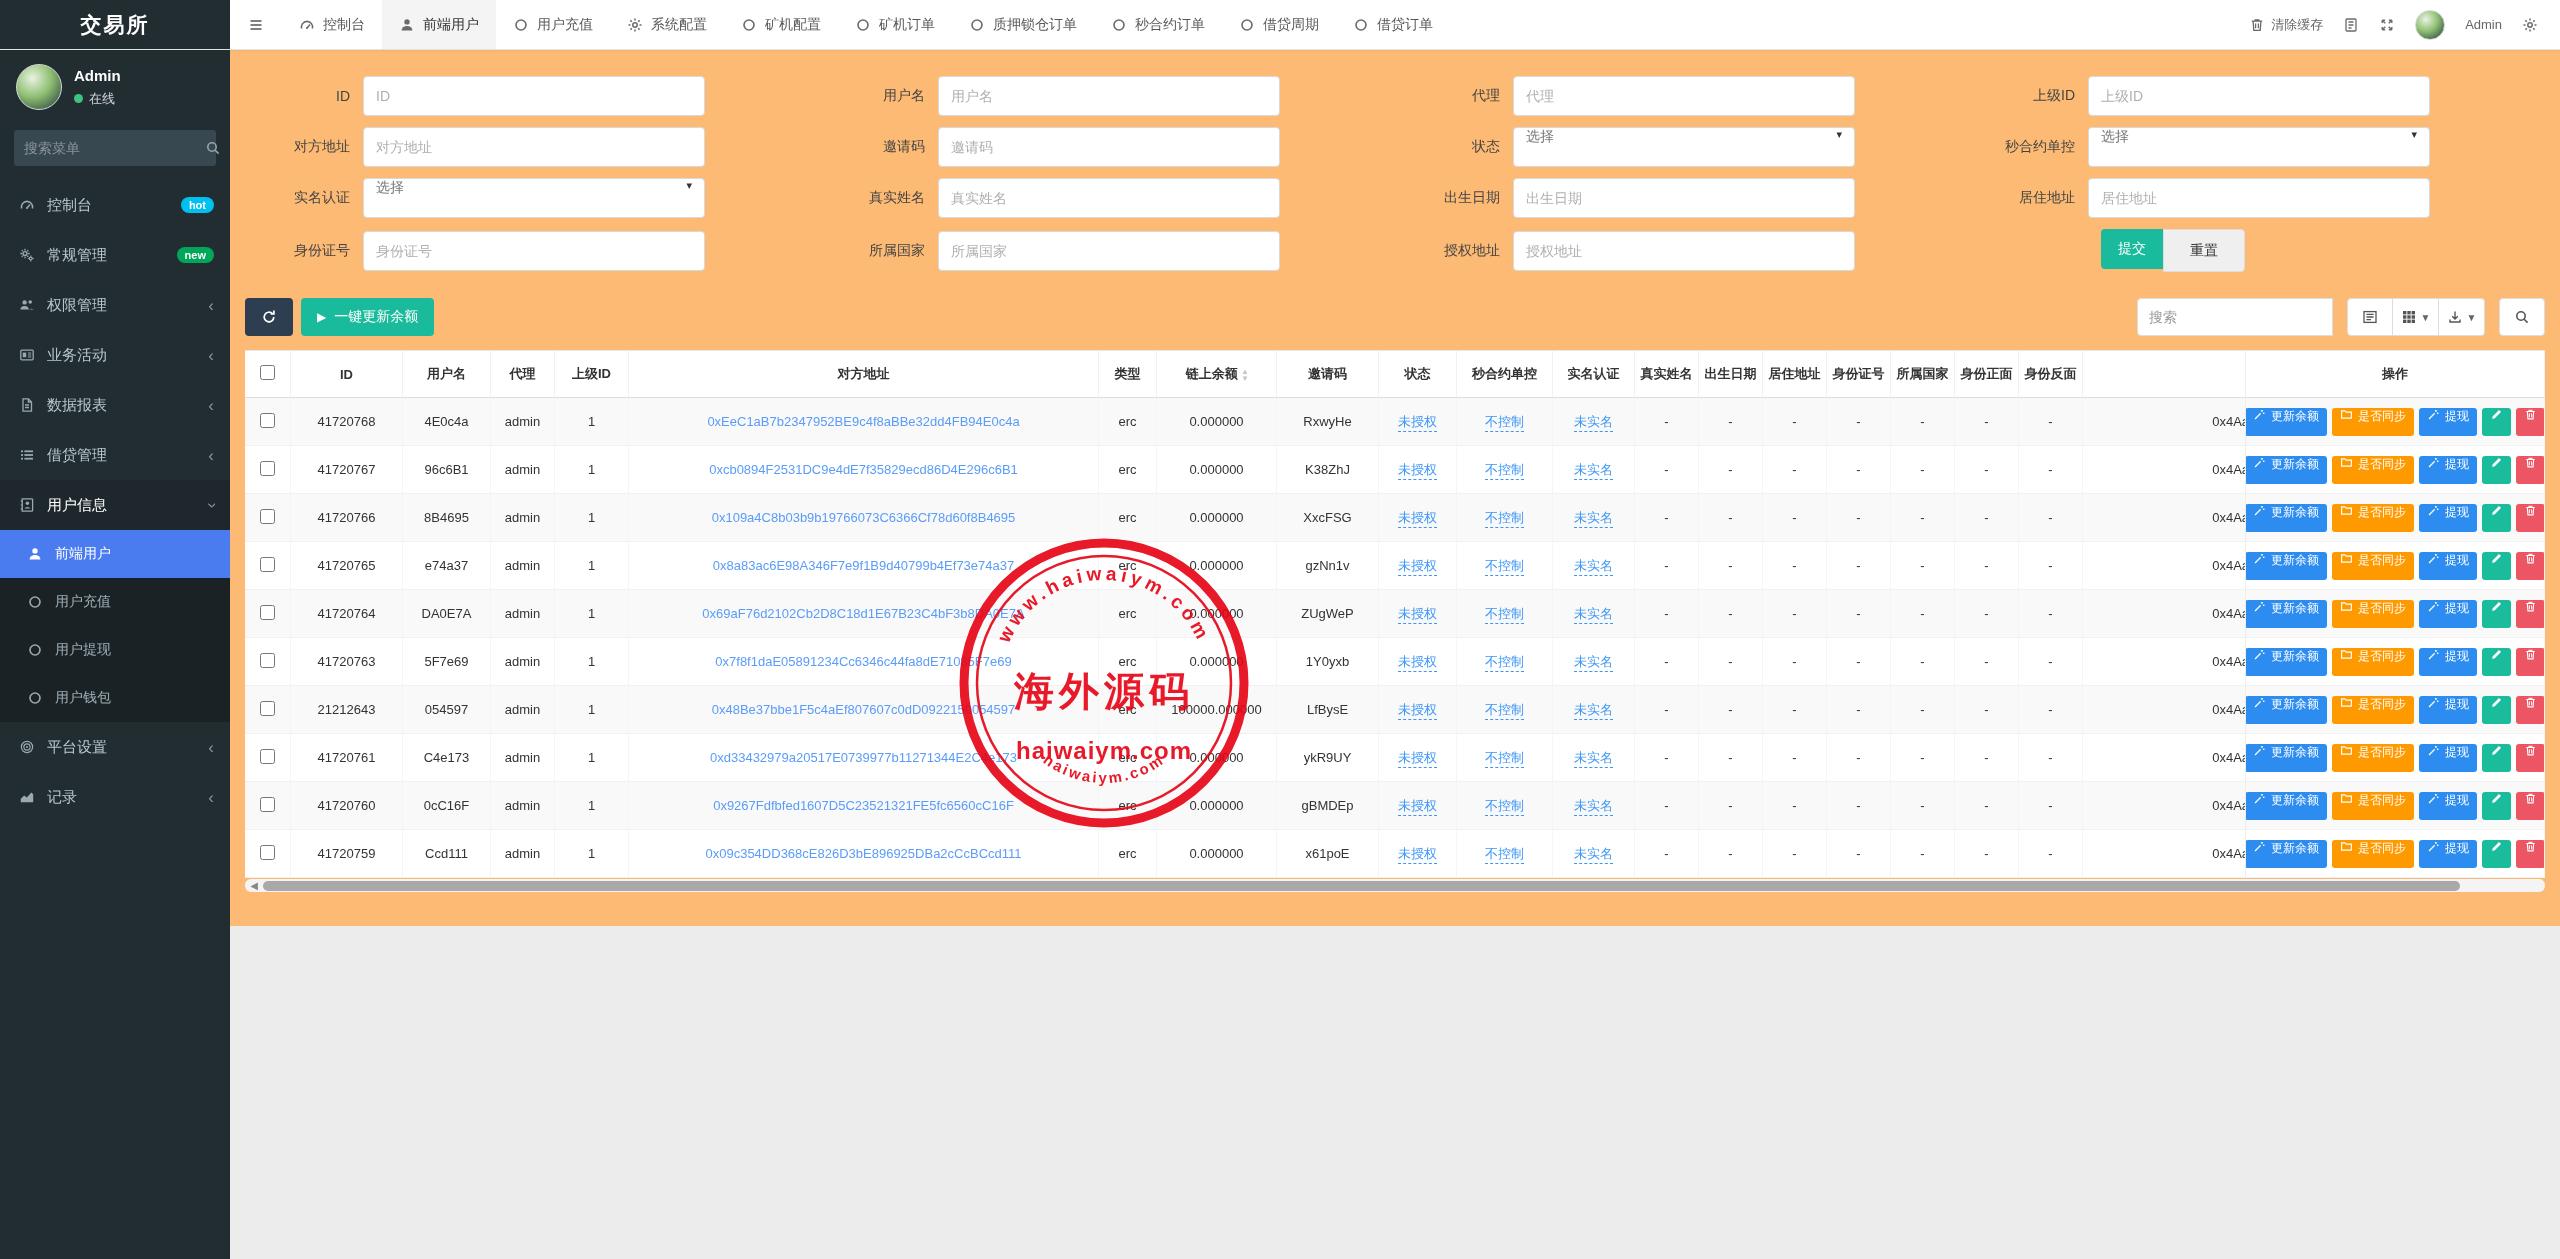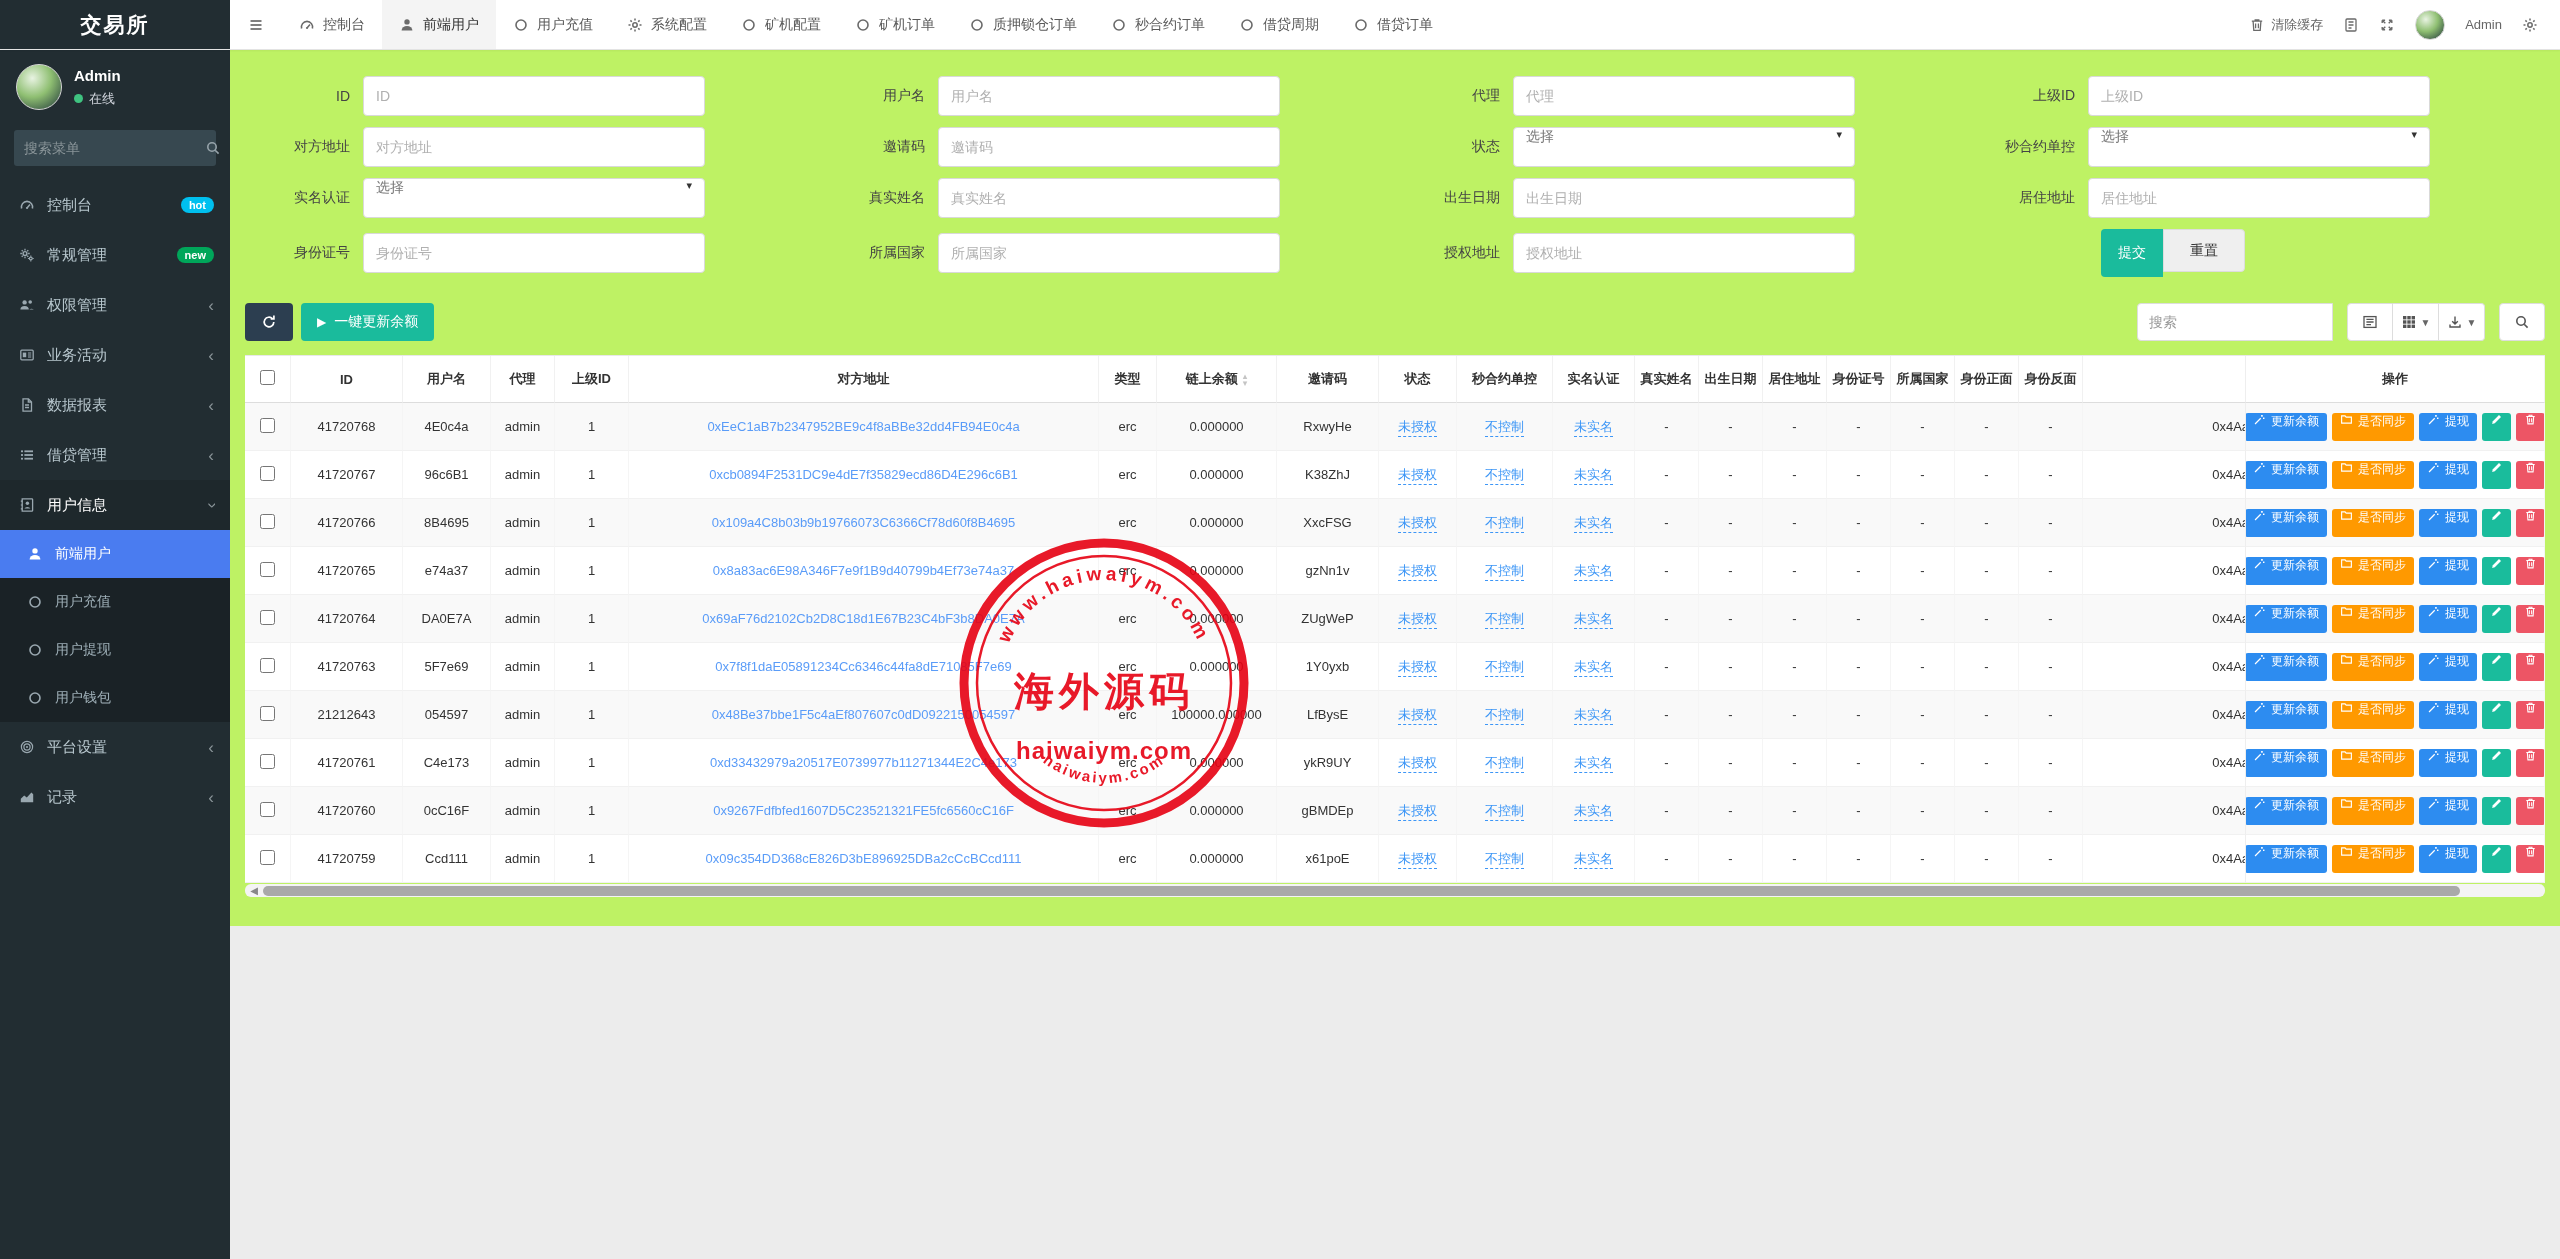--- a/index.html
+++ b/index.html
@@ -34,31 +34,31 @@
   .menu-item.parent-active{color:#fff;background:#1e282c}
   .badge{margin-left:auto;font-size:11px;color:#fff;padding:2px 8px;border-radius:9px;font-weight:bold}
   .chev{margin-left:auto;color:#8a9599;font-size:17px;line-height:1}
   .chev.down{transform:rotate(-90deg)}
   .submenu{background:#1a2226}
   .submenu .menu-item{height:48px;padding-left:26px;font-size:14px;color:#9fb0b8}
   .submenu .menu-item.active{background:#4a7cf0;color:#fff}
   .submenu .menu-item.active .icon{color:#fff}
   
   .main{position:absolute;left:230px;top:50px;right:0;bottom:0;background:#ececec;overflow:hidden}
-  .panel{background:#bef264;padding:26px 15px 22px;min-height:876px;position:relative}
+  .panel{background:#fdba74;padding:26px 15px 22px;min-height:876px;position:relative}
   
   .filter-row{display:flex;margin-bottom:11px}
   .filter-cell{width:25%;display:flex;align-items:center}
   .filter-label{width:118px;text-align:right;font-size:14px;color:#444;padding-right:13px;flex:0 0 118px;white-space:nowrap}
   .filter-input{width:342px;height:40px;border:1px solid #d9d9d9;border-radius:4px;padding:0 12px;font-size:14px;color:#333;background:#fff;outline:none}
   .filter-input::placeholder{color:#b0b0b0}
   .f-select{display:flex;align-items:flex-start;cursor:pointer;color:#777}
   .f-select .caret{margin-left:auto;font-size:11px;color:#333}
   .filter-btns{margin-left:131px;display:flex}
-  .btn-submit{background:#1abb9c;color:#fff;border:none;height:48px;padding:0 17px;border-radius:4px 0 0 4px;font-size:14px;cursor:pointer}
+  .btn-submit{background:#1abb9c;color:#fff;border:none;height:40px;padding:0 17px;border-radius:4px 0 0 4px;font-size:14px;cursor:pointer}
   .btn-reset{background:#efefef;color:#333;border:1px solid #ddd;height:43px;padding:0 26px;border-radius:0 4px 4px 0;font-size:14px;cursor:pointer}
   
   .toolbar{display:flex;align-items:center;margin:26px 0 14px}
   .btn-refresh{width:48px;height:38px;background:#2c3e50;border:none;border-radius:4px;color:#fff;cursor:pointer;display:flex;align-items:center;justify-content:center}
   .btn-update{height:38px;background:#1abb9c;border:none;border-radius:4px;color:#fff;font-size:14px;margin-left:8px;padding:0 16px;cursor:pointer;display:flex;align-items:center;gap:8px}
   .btn-update .play{font-size:12px}
   .toolbar-right{margin-left:auto;display:flex;align-items:center}
   .tb-search{width:196px;height:38px;border:1px solid #ddd;border-radius:4px 0 0 4px;padding:0 11px;font-size:14px;outline:none;color:#333}
   .tb-search::placeholder{color:#999}
   .btn-group{display:flex;margin-left:14px}

